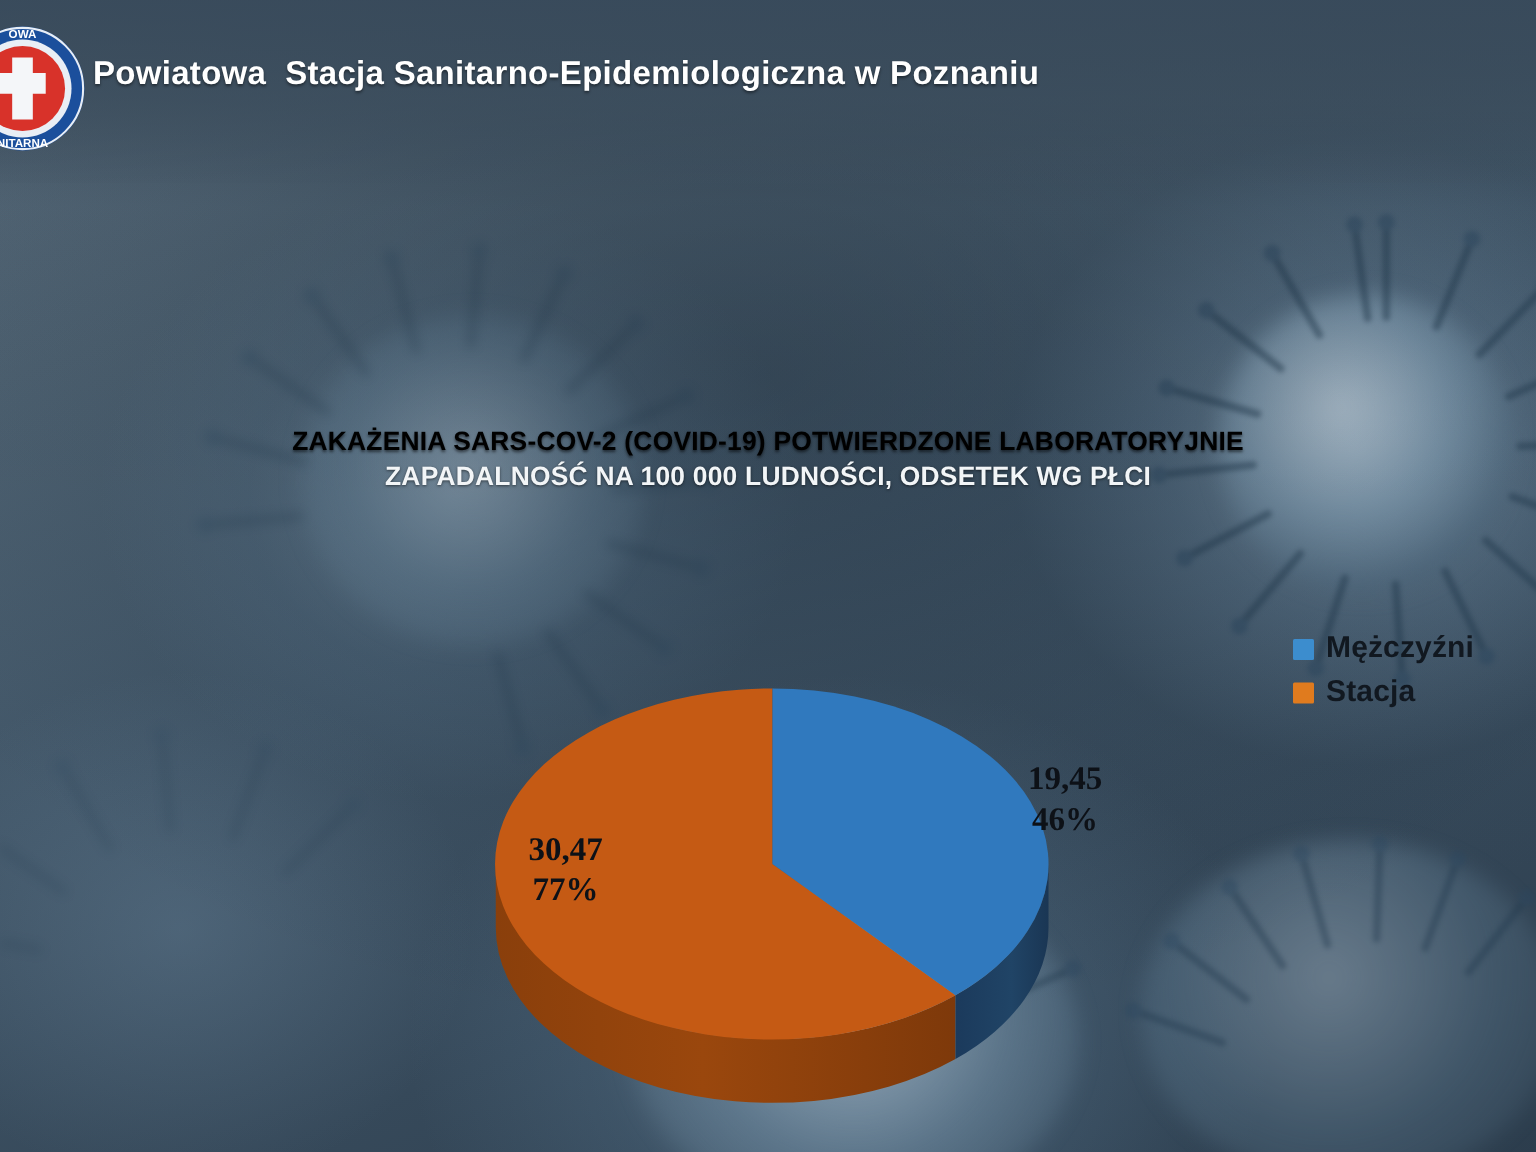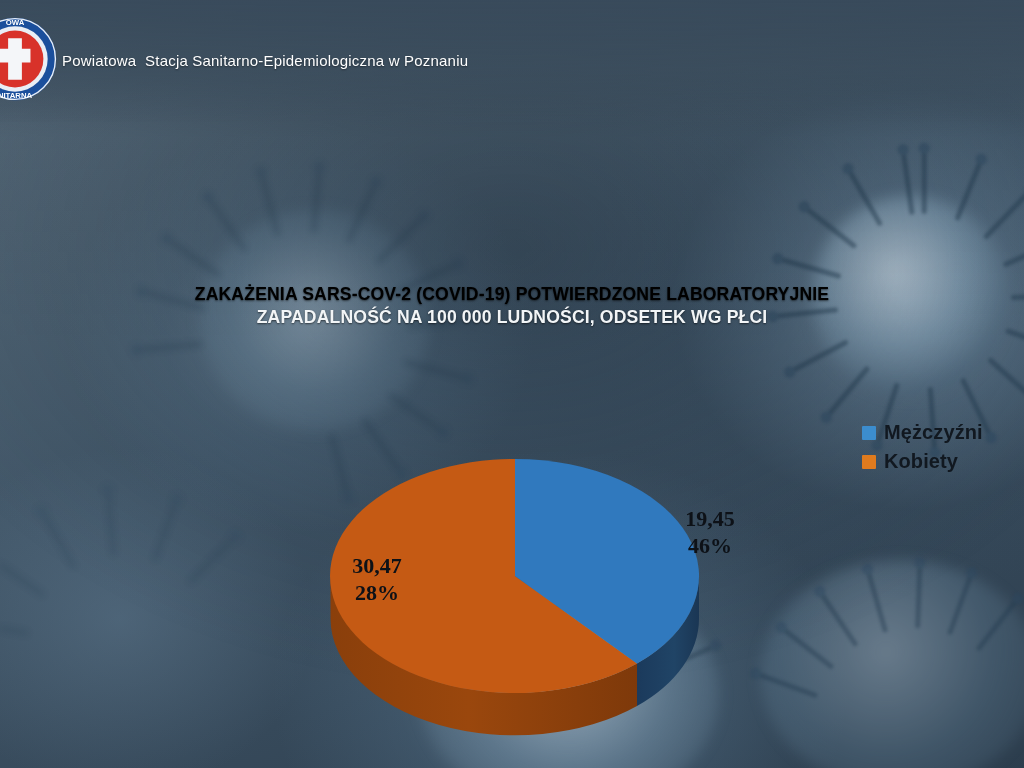--- a/index.html
+++ b/index.html
@@ -60,24 +60,24 @@
     background: linear-gradient(to bottom, rgba(57,75,92,0.92) 0%, rgba(60,78,94,0.72) 55%, rgba(63,80,96,0.10) 100%);
     pointer-events: none;
   }
   #logo {
     position: absolute;
     left: -28px; top: 16px;
     width: 86px; height: 86px;
   }
   #org-title {
     position: absolute;
-    left: 62px; top: 52px;
+    left: 62px; top: 36px;
     color: #ffffff;
-    font-size: 15px;
-    font-weight: 400;
+    font-size: 22px;
+    font-weight: 700;
     letter-spacing: .2px;
     white-space: pre;
     text-shadow: 0 1px 2px rgba(0,0,0,.45);
   }
 
   
   #chart-title {
     position: absolute;
     left: 0; top: 283px;
     width: 1024px;
@@ -358,21 +358,21 @@
     <span class="tline white">ZAPADALNOŚĆ NA 100 000 LUDNOŚCI, ODSETEK WG PŁCI</span>
   </div>
 
   <div id="legend">
     <div class="legend-row">
       <span class="legend-swatch" style="background: rgb(60, 141, 206);"></span>
       <span class="legend-label">Mężczyźni</span>
     </div>
     <div class="legend-row">
       <span class="legend-swatch" style="background: rgb(224, 123, 30);"></span>
-      <span class="legend-label">Kobiety</span>
+      <span class="legend-label">Stacja</span>
     </div>
   </div>
 
   <div id="pie-wrap">
     <svg class="pie-layer" viewBox="0 0 376 290">
       <defs>
         <linearGradient id="orangeSideGrad" x1="0" y1="0" x2="1" y2="0">
           <stop offset="0%" stop-color="#8a3f0b"></stop>
           <stop offset="45%" stop-color="#9a470d"></stop>
           <stop offset="100%" stop-color="#7e390a"></stop>
@@ -408,16 +408,16 @@
     </svg>
   </div>
 
   <div class="pie-label" id="label-blue">
     <div>19,45</div>
     <div>46%</div>
   </div>
 
   <div class="pie-label" id="label-orange">
     <div>30,47</div>
-    <div>28%</div>
+    <div>77%</div>
   </div>
 
 </div>
 
 </body></html>

